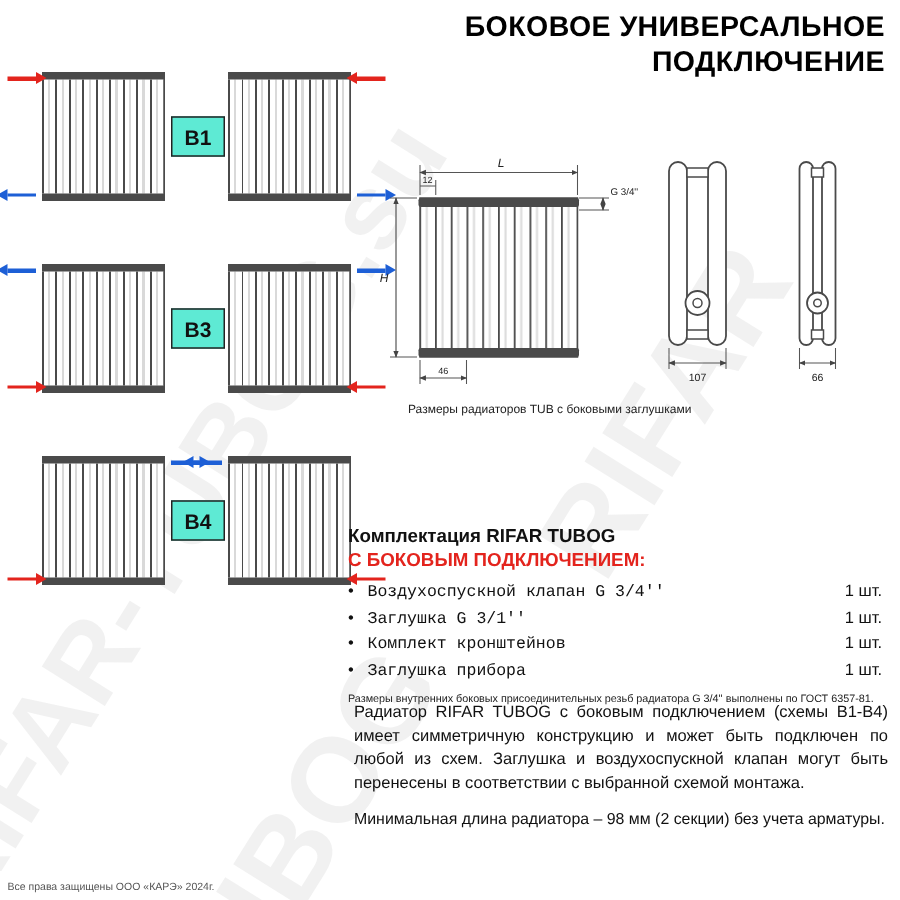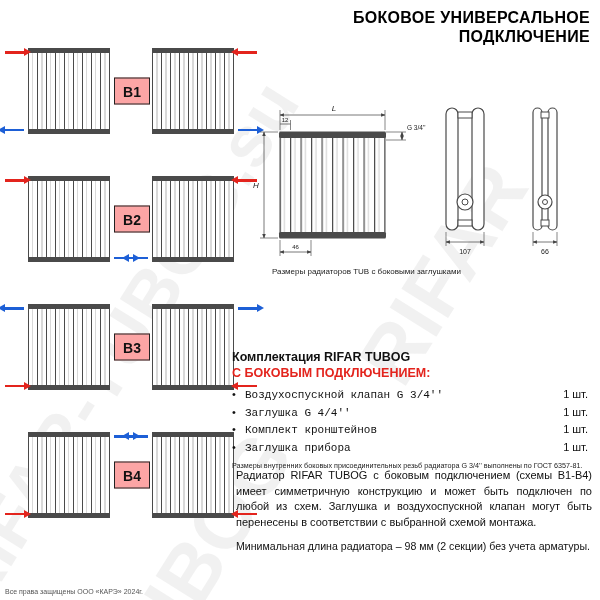--- a/index.html
+++ b/index.html
@@ -6,32 +6,32 @@
   .page{position:relative;width:600px;height:600px;background:#fff;overflow:hidden;
         font-family:"Liberation Sans","DejaVu Sans",sans-serif;color:#111;}
   
   .wm{position:absolute;z-index:1;font-weight:700;color:rgba(120,120,120,.10);
       white-space:nowrap;pointer-events:none;transform-origin:0 50%;}
   .wm1{font-size:72px;left:-40px;top:560px;transform:rotate(-58deg);}
   .wm2{font-size:80px;left:120px;top:640px;transform:rotate(-58deg);}
   .wm3{font-size:80px;left:380px;top:330px;transform:rotate(-58deg);}
   
   .title{position:absolute;z-index:2;top:8px;right:10px;text-align:right;
-         font-size:16px;font-weight:700;line-height:1.2;letter-spacing:.3px;color:#000;}
+         font-size:19px;font-weight:700;line-height:1.2;letter-spacing:.3px;color:#000;}
   
   .schemes{position:absolute;z-index:2;left:4px;top:44px;width:256px;}
   .scheme-row{position:relative;height:94px;margin-bottom:34px;}
   .rad-wrap{position:absolute;width:82px;height:86px;top:4px;}
   .rw-left{left:24px;} .rw-right{left:148px;}
   .radiator{width:82px;height:86px;box-sizing:border-box;position:relative;
     border-top:5px solid #4a4a4a;border-bottom:5px solid #4a4a4a;border-right:1px solid #4a4a4a;
     background:repeating-linear-gradient(90deg,#4a4a4a 0 1.2px,#fff 1.2px 4px,#d9d9d9 4px 5.5px,#fff 5.5px 9px);}
   .scheme-label{position:absolute;left:110px;top:50%;transform:translateY(-50%);
     width:34px;height:25px;border:1.5px solid #222;display:flex;align-items:center;
-    justify-content:center;font-weight:700;font-size:14px;background:#fca5a5;}
+    justify-content:center;font-weight:700;font-size:14px;background:#5eead4;}
   
   .arrow{position:absolute;width:19px;height:2.5px;background:var(--c);}
   .arrow::after{content:"";position:absolute;top:50%;margin-top:-4px;width:0;height:0;
     border-top:4px solid transparent;border-bottom:4px solid transparent;}
   .dir-right::after{left:100%;border-left:7px solid var(--c);}
   .dir-left::after{right:100%;border-right:7px solid var(--c);}
   .top-left{top:3px;left:-23px}
   .bottom-left{bottom:3px;left:-23px}
   .top-right{top:3px;right:-23px}
   .bottom-right{bottom:3px;right:-23px}
@@ -77,35 +77,20 @@
       <div class="arrow top-left dir-right" style="--c: #e3241d;"></div>
           <div class="arrow bottom-left dir-left" style="--c: #1d5fd6;"></div>
         </div>
       <div class="scheme-label">
         <span>В1</span>
       </div>
       <div class="rad-wrap rw-right">
         <div class="radiator"></div>
       <div class="arrow top-right dir-left" style="--c: #e3241d;"></div>
           <div class="arrow bottom-right dir-right" style="--c: #1d5fd6;"></div>
-        </div>
-    </div>
-    <div class="scheme-row">
-      <div class="rad-wrap rw-left">
-        <div class="radiator"></div>
-      <div class="arrow top-left dir-right" style="--c: #e3241d;"></div>
-          <div class="arrow bottom-right dir-right" style="--c: #1d5fd6;"></div>
-        </div>
-      <div class="scheme-label">
-        <span>В2</span>
-      </div>
-      <div class="rad-wrap rw-right">
-        <div class="radiator"></div>
-      <div class="arrow top-right dir-left" style="--c: #e3241d;"></div>
-          <div class="arrow bottom-left dir-left" style="--c: #1d5fd6;"></div>
         </div>
     </div>
     <div class="scheme-row">
       <div class="rad-wrap rw-left">
         <div class="radiator"></div>
       <div class="arrow bottom-left dir-right" style="--c: #e3241d;"></div>
           <div class="arrow top-left dir-left" style="--c: #1d5fd6;"></div>
         </div>
       <div class="scheme-label">
         <span>В3</span>
@@ -211,21 +196,21 @@
     <div class="eq-h1">Комплектация RIFAR TUBOG</div>
     <div class="eq-h2" style="color: rgb(227, 36, 29);">С БОКОВЫМ ПОДКЛЮЧЕНИЕМ:</div>
     <div class="eq-list">
       <div class="eq-item">
         <span class="bullet">•</span>
         <span class="eq-name">Воздухоспускной клапан G 3/4''</span>
         <span class="eq-qty">1 шт.</span>
       </div>
       <div class="eq-item">
         <span class="bullet">•</span>
-        <span class="eq-name">Заглушка G 4/4''</span>
+        <span class="eq-name">Заглушка G 3/1''</span>
         <span class="eq-qty">1 шт.</span>
       </div>
       <div class="eq-item">
         <span class="bullet">•</span>
         <span class="eq-name">Комплект кронштейнов</span>
         <span class="eq-qty">1 шт.</span>
       </div>
       <div class="eq-item">
         <span class="bullet">•</span>
         <span class="eq-name">Заглушка прибора</span>

